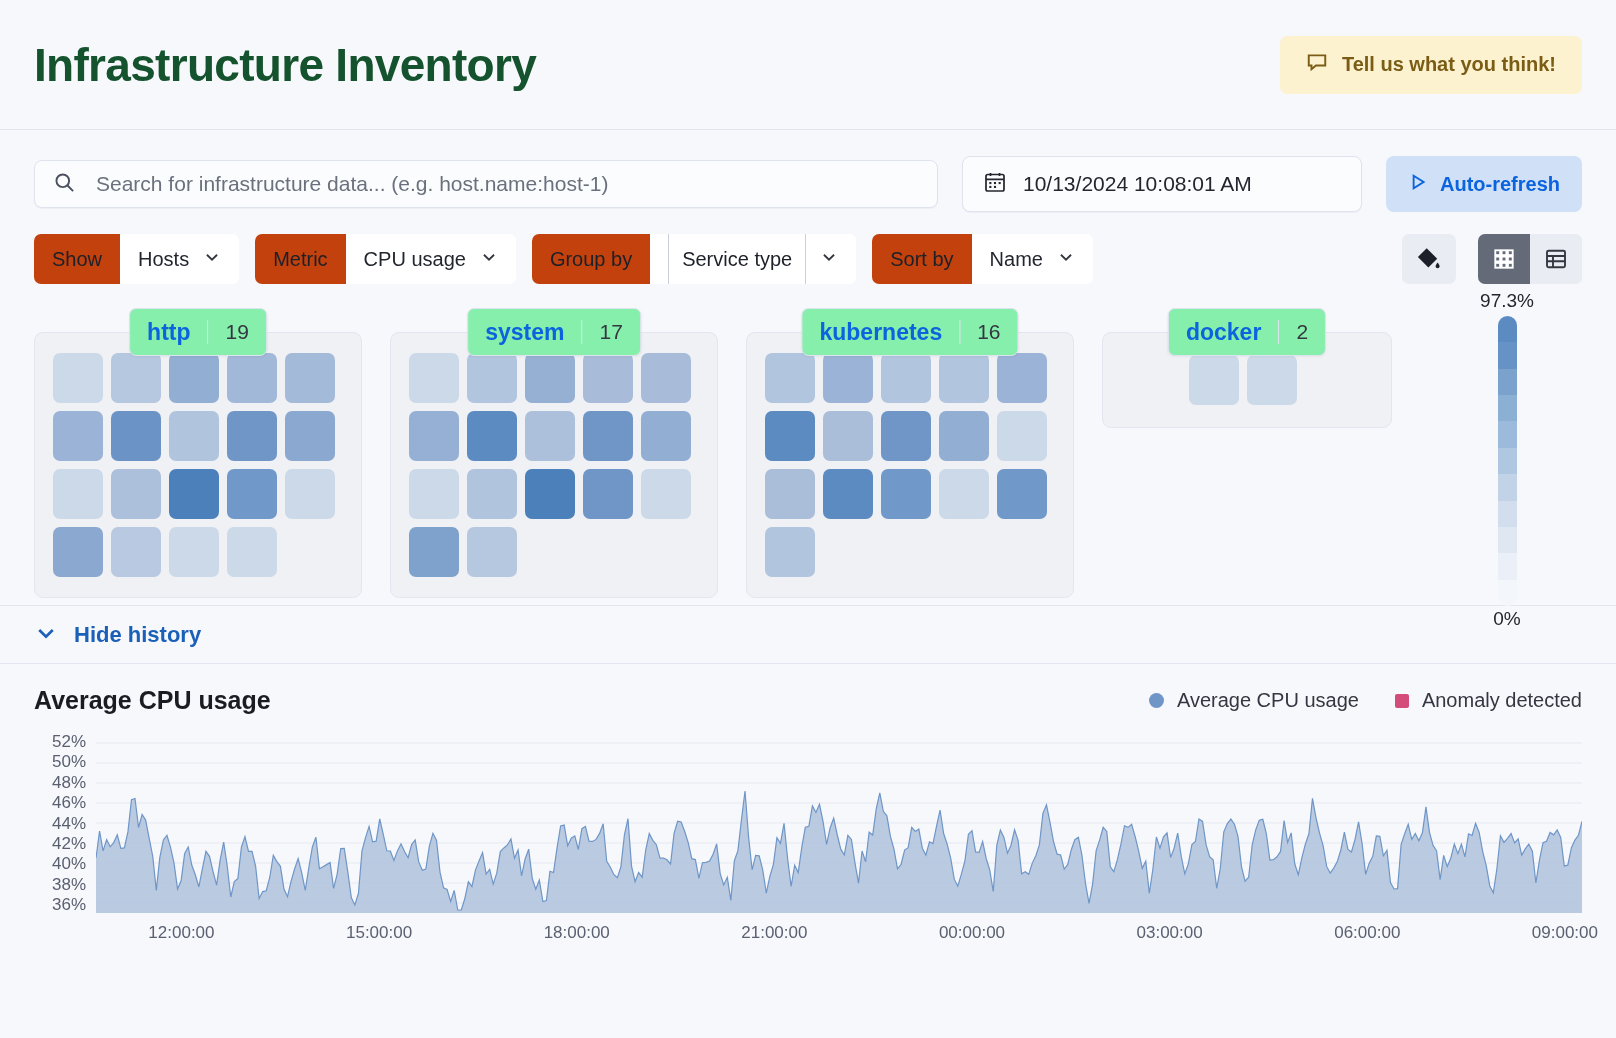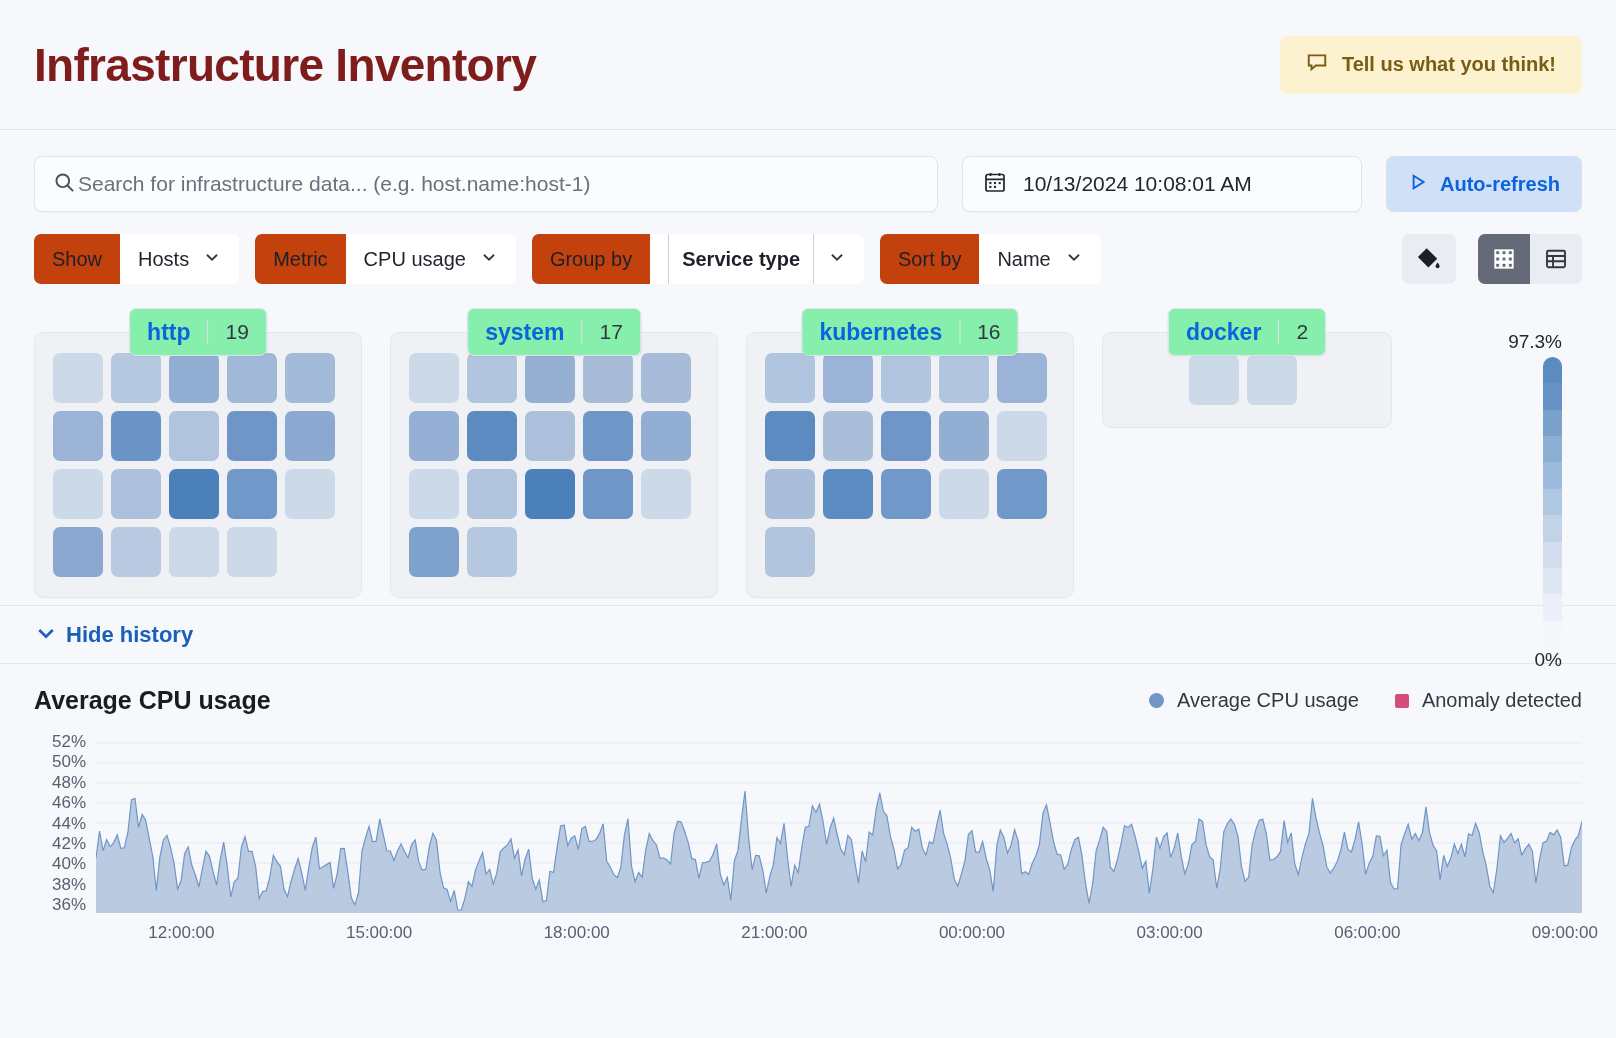--- a/index.html
+++ b/index.html
@@ -20,21 +20,21 @@
     border-bottom: 1px solid #e3e6ef;
     display: flex;
     align-items: center;
     padding: 0 34px;
     position: relative;
   }
   .page-title {
     font-size: 46px;
     font-weight: 700;
     letter-spacing: -0.7px;
-    color: #7f1d1d;
+    color: #14532d;
     margin: 0;
     flex: 1;
   }
   .header-actions { display: flex; align-items: center; gap: 34px; }
   .feedback-btn {
     background: #fdf2d0;
     color: #7a5c15;
     border: none;
     border-radius: 7px;
     height: 58px;
@@ -60,28 +60,28 @@
     font-size: 21px;
     cursor: pointer;
     font-family: inherit;
   }
 
   
   .query-section { padding: 26px 34px 0 34px; }
   .query-row { display: flex; align-items: center; gap: 24px; }
   .search-box {
     flex: 1;
-    height: 56px;
+    height: 48px;
     background: #fbfcfe;
     border: 1px solid #dfe3ee;
     border-radius: 8px;
     display: flex;
     align-items: center;
     padding: 0 18px;
-    gap: 2px;
+    gap: 20px;
     box-shadow: 0 1px 1px rgba(20,30,60,0.04);
   }
   .search-placeholder { color: #6a717d; font-size: 21px; }
   .date-box {
     width: 400px;
     height: 56px;
     background: #fbfcfe;
     border: 1px solid #dfe3ee;
     border-radius: 8px;
     display: flex;
@@ -142,21 +142,21 @@
     padding: 0 18px;
     font-size: 20px;
     color: #23262e;
     cursor: pointer;
     background: #ffffff;
   }
   .value-pill {
     border: 1px solid #c9cfde;
     border-radius: 5px;
     padding: 22px 13px;
-    font-weight: 700;
+    font-weight: 400;
     font-size: 20px;
     color: #1d2028;
     background: #fff;
   }
   .toolbar-right {
     position: absolute;
     right: 0;
     display: flex;
     align-items: center;
     gap: 22px;
@@ -223,27 +223,26 @@
     padding: 20px 18px;
     min-height: 96px;
   }
   .cell-grid { display: flex; flex-wrap: wrap; gap: 8px; width: 290px; }
   .cell { width: 50px; height: 50px; border-radius: 7px; }
   .waffle-group.small .cell-grid { width: 116px; margin: 0 auto; }
   .waffle-group.small .group-body { width: 290px; display: flex; align-items: center; justify-content: center; }
 
   .legend-scale {
     position: absolute;
-    right: 54px;
+    right: 64px;
     top: 6px;
     width: 90px;
     display: flex;
     flex-direction: column;
-    align-items: flex-end;
-    margin-top: 41px;
+    align-items: center;
   }
   .legend-top-label, .legend-bottom-label {
     font-size: 19px;
     color: #23262e;
     white-space: nowrap;
   }
   .legend-bar {
     width: 19px;
     height: 290px;
     border-radius: 10px;
@@ -253,21 +252,21 @@
     margin: 4px 0 2px 0;
   }
   .legend-step { flex: 1; }
 
   
   .history-toggle-row {
     height: 58px;
     display: flex;
     align-items: center;
     padding: 0 34px;
-    gap: 8px;
+    gap: 16px;
     border-bottom: 1px solid #e3e6ef;
     background: #f7f8fc;
   }
   .history-toggle-text { color: #1a5fb8; font-size: 22px; font-weight: 700; cursor: pointer; }
 
   
   .chart-panel { padding: 22px 34px 0 34px; }
   .chart-head { display: flex; align-items: center; }
   .chart-title { font-size: 25px; font-weight: 700; color: #1a1c21; flex: 1; }
   .chart-legend { display: flex; align-items: center; gap: 36px; }

